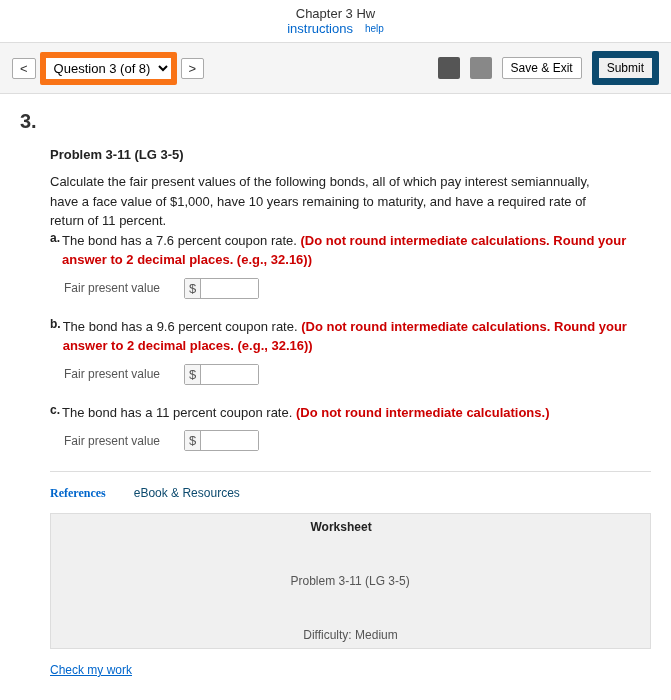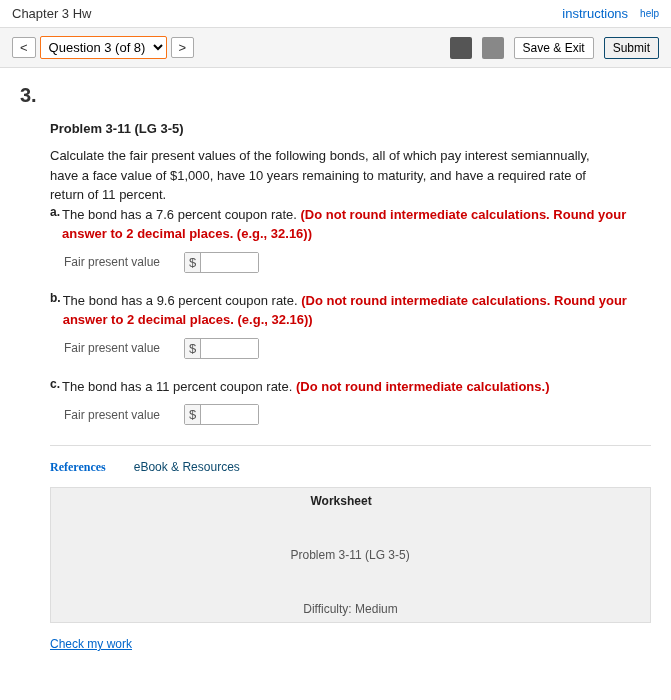--- a/index.html
+++ b/index.html
@@ -13,20 +13,21 @@
     }
 
     
     .top-nav {
       display: flex;
       align-items: center;
       justify-content: space-between;
       padding: 6px 12px;
       border-bottom: 1px solid #ddd;
       background: #fff;
+      flex-direction: column;
     }
     .top-nav-left {
       font-size: 13px;
       color: #333;
       font-weight: 500;
     }
     .top-nav-right {
       display: flex;
       align-items: center;
       gap: 6px;
@@ -59,21 +60,21 @@
     .nav-btn {
       border: 1px solid #aaa;
       background: #fff;
       cursor: pointer;
       padding: 2px 7px;
       font-size: 13px;
       color: #333;
       border-radius: 2px;
     }
     .question-select {
-      border: 1px solid #f97316;
+      border: 6px solid #f97316;
       padding: 2px 4px;
       font-size: 13px;
       background: #fff;
       cursor: pointer;
       border-radius: 2px;
     }
     .question-nav-right {
       display: flex;
       align-items: center;
       gap: 10px;
@@ -94,21 +95,21 @@
     }
     .save-exit-btn {
       border: 1px solid #aaa;
       background: #fff;
       cursor: pointer;
       padding: 3px 8px;
       font-size: 12px;
       border-radius: 2px;
     }
     .submit-btn {
-      border: 1px solid #0c4a6e;
+      border: 7px solid #0c4a6e;
       background: #f0f0f0;
       cursor: pointer;
       padding: 3px 8px;
       font-size: 12px;
       border-radius: 2px;
     }
 
     
     .main-content {
       padding: 16px 20px 16px 20px;

